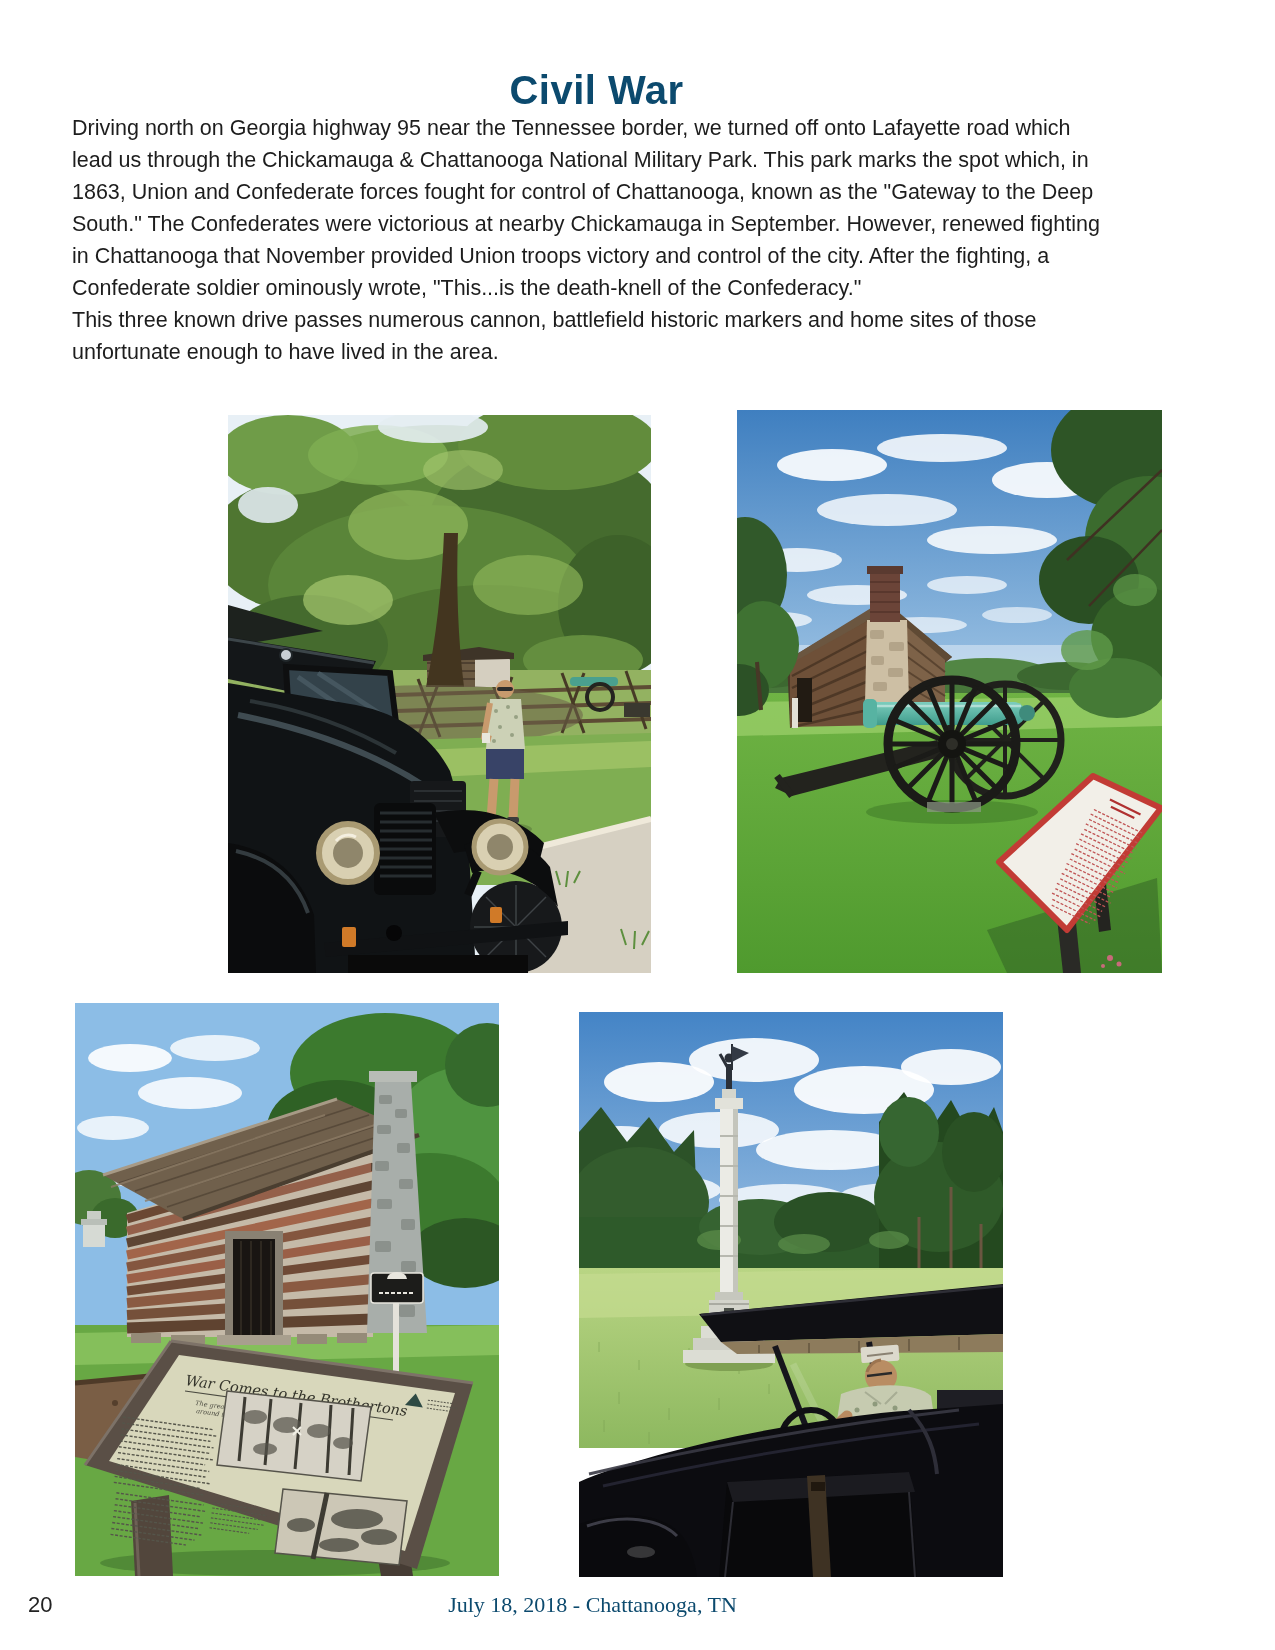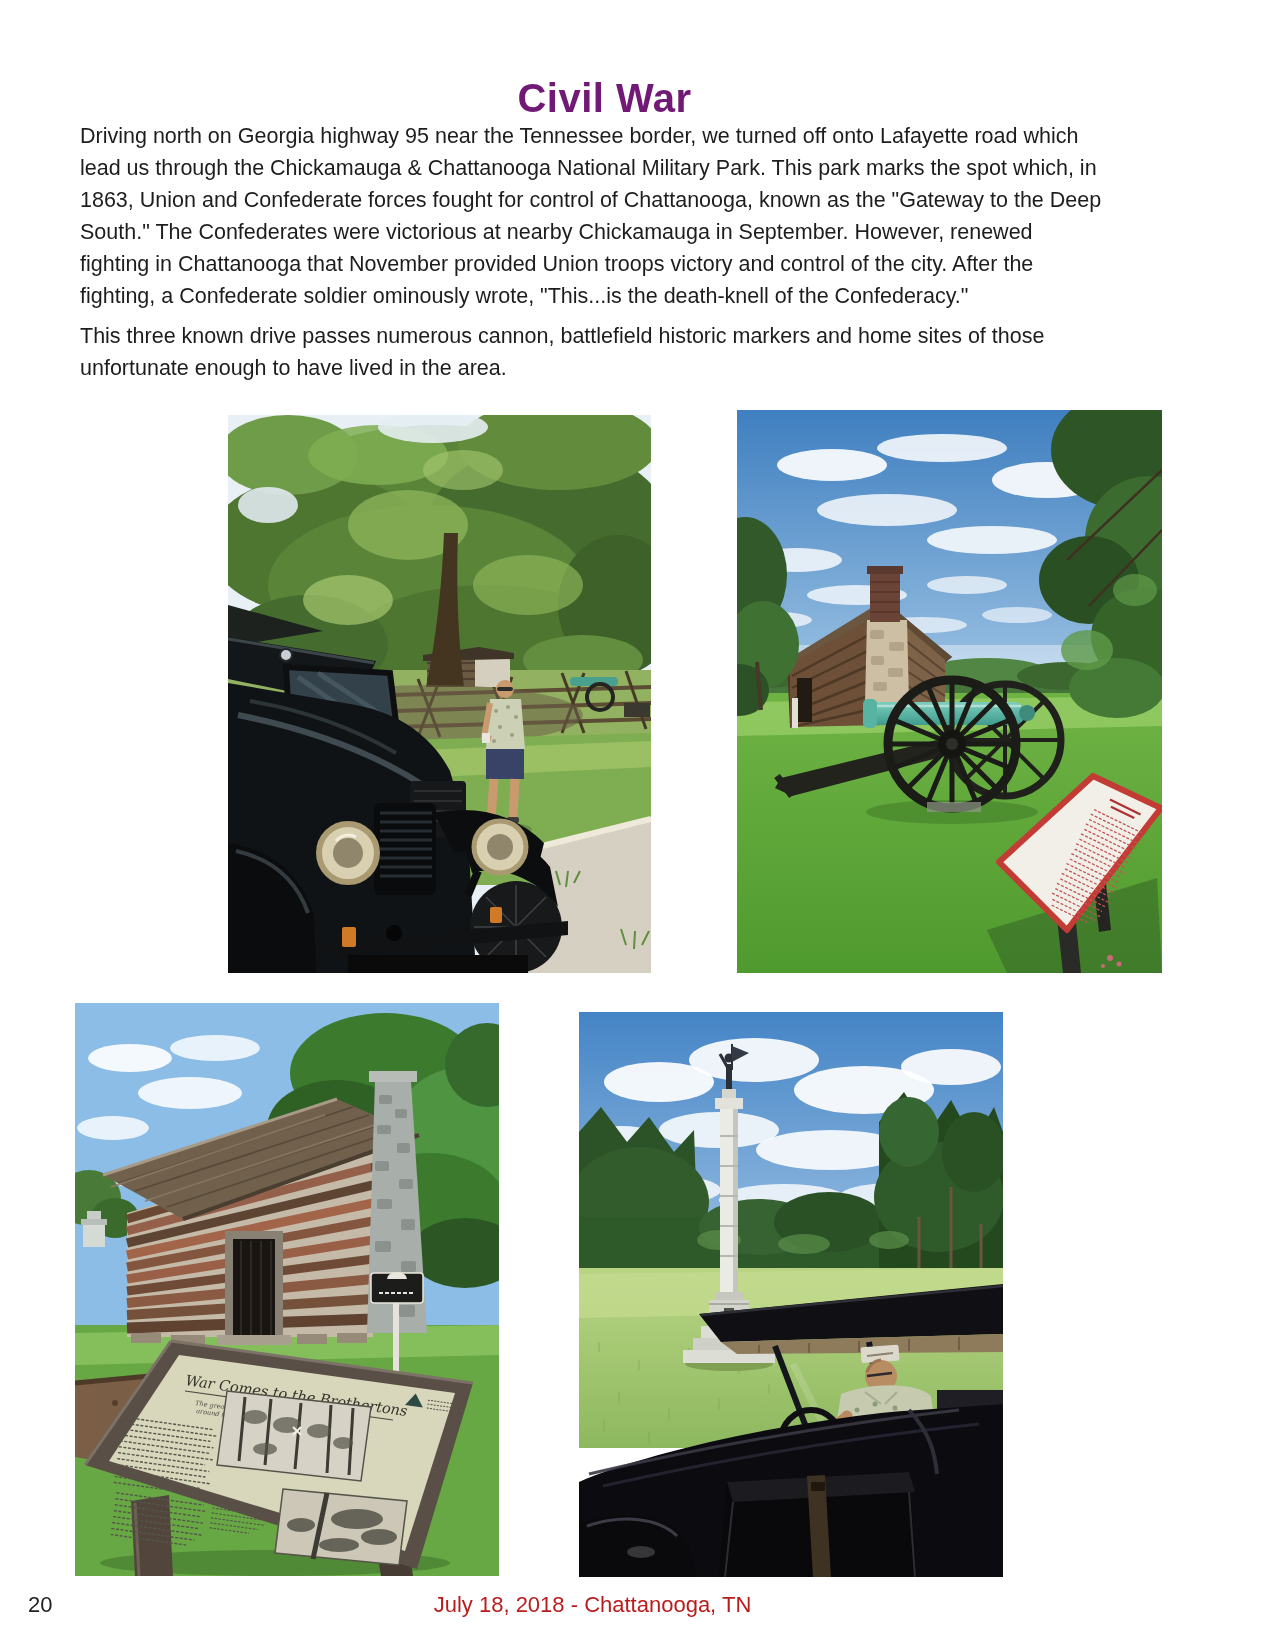--- a/index.html
+++ b/index.html
@@ -2,37 +2,37 @@
 <html><head>
 <meta charset="utf-8">
 <style>
   html,body{margin:0;padding:0;background:#9a9a9a;}
   .page{
     position:relative;width:1275px;height:1650px;margin:0 auto;
     background:#ffffff;overflow:hidden;
     font-family:"Liberation Sans", sans-serif;color:#1d1d1d;
   }
   .page-title{
-    position:absolute;top:64px;left:72px;width:1041px;margin:12px;
-    text-align:center;font-size:40px;font-weight:bold;color:#701a75;
+    position:absolute;top:64px;left:72px;width:1041px;margin:4px;
+    text-align:center;font-size:40px;font-weight:bold;color:#0c4a6e;
     font-family:"Liberation Sans", sans-serif;letter-spacing:.5px;
   }
   .body-text{
     position:absolute;top:112px;left:72px;width:1041px;
     font-size:21.5px;line-height:32px;color:#1d1d1d;
   }
-  .body-text p{margin:8px;}
+  .body-text p{margin:0;}
   .photo{position:absolute;margin:0;padding:0;}
   .photo svg{display:block;width:100%;height:100%;}
   .page-number{
     position:absolute;top:1592px;left:28px;font-size:22px;color:#222;
   }
   .footer-caption{
     position:absolute;top:1592px;left:72px;width:1041px;text-align:center;
-    font-size:22px;color:#b91c1c;
+    font-size:22px;color:#0c4a6e;font-family:Liberation Serif, serif;
   }
 </style>
 </head>
 <body>
 
 <div class="page">
 
   <h1 class="page-title">Civil War</h1>
 
   <div class="body-text">

